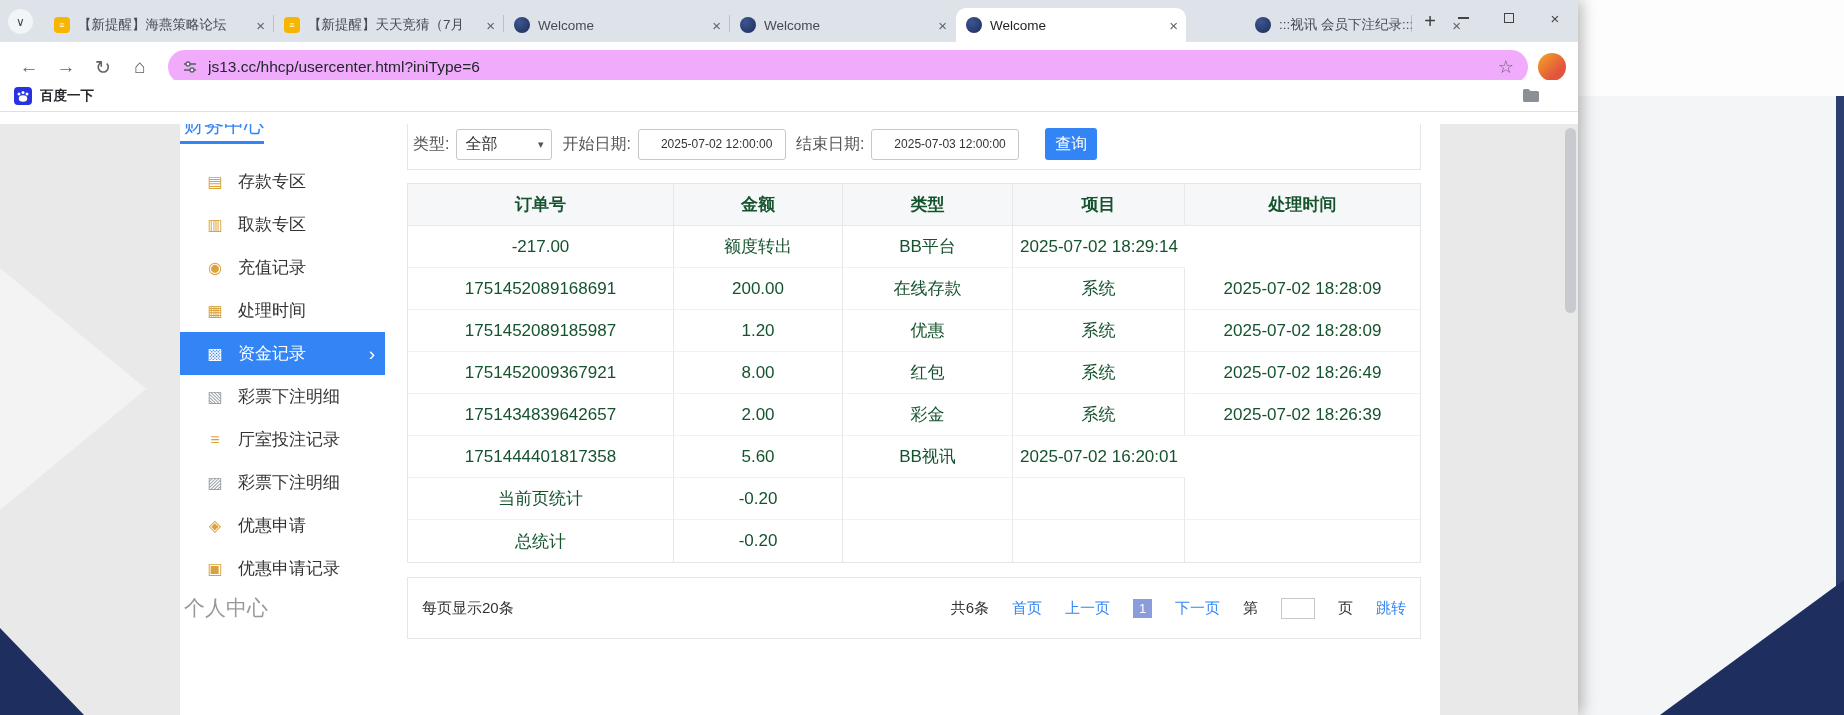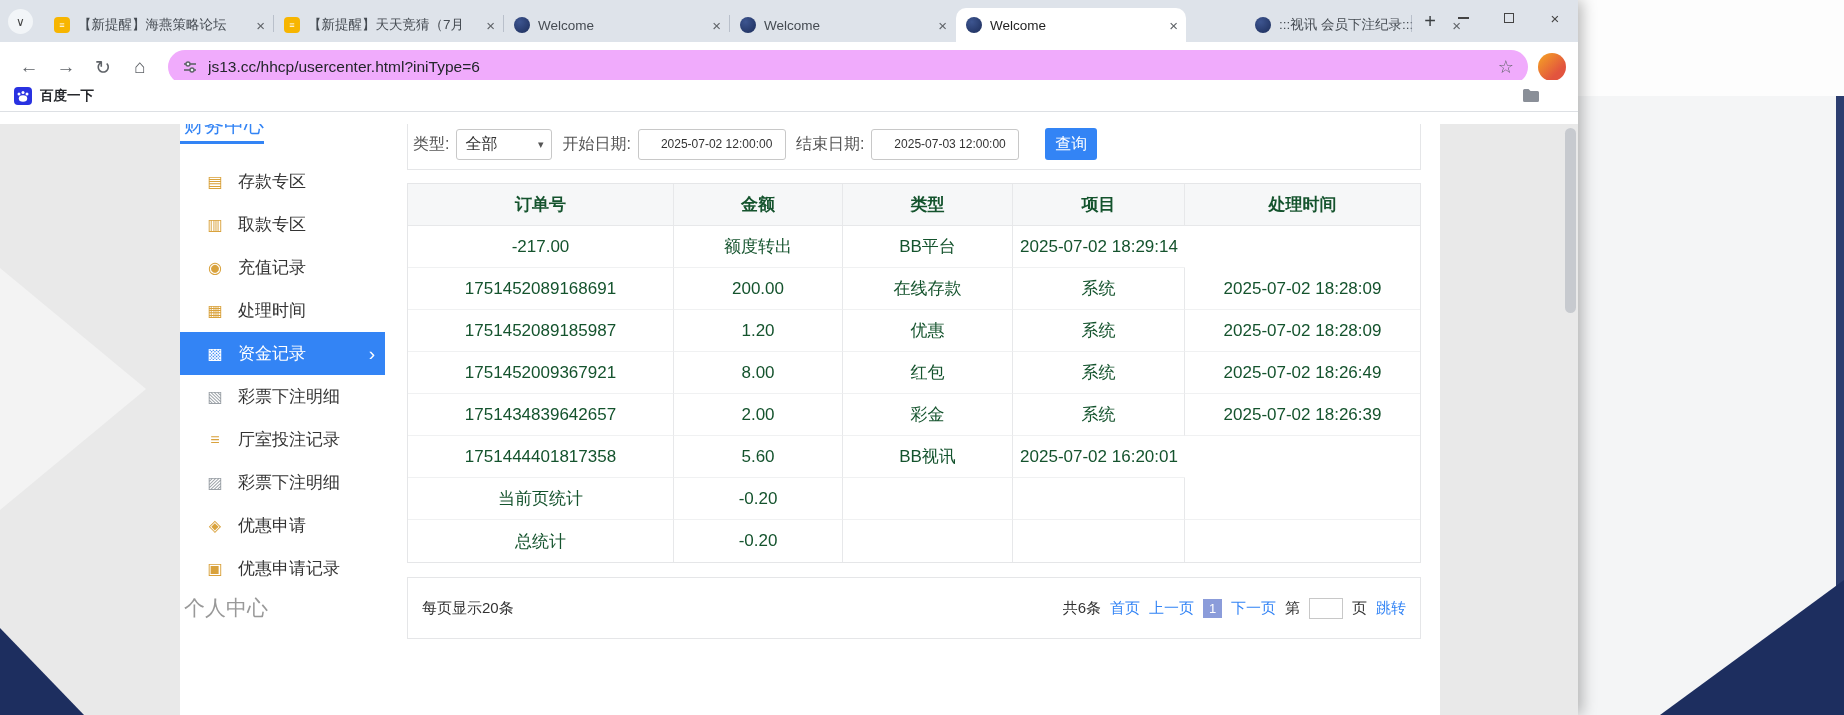--- a/index.html
+++ b/index.html
@@ -101,21 +101,21 @@
   .tc { height:42px; display:flex; align-items:center; justify-content:center; font-size:17px;
         color:#14532d; border-right:1px solid #e7e8ea; border-bottom:1px solid #f0f1f2; }
   .tc:last-child { border-right:none; }
   .thead .tc { background:#f6f7f8; font-weight:bold; border-bottom:1px solid #e7e8ea; }
   .trow:last-child .tc { border-bottom:none; }
   
   .footbox { position:absolute; left:227px; top:453px; width:1014px; height:62px;
              border:1px solid #e5e6e8; background:#fff; display:flex; align-items:center;
              justify-content:space-between; padding:0 14px; }
   .pgsize { font-size:15px; color:#333; }
-  .pager { display:flex; align-items:center; gap:9px; font-size:15px; color:#333; }
+  .pager { display:flex; align-items:center; gap:23px; font-size:15px; color:#333; }
   .plink { color:#3384f5; cursor:pointer; }
   .pcur { width:19px; height:19px; background:#8b9cda; color:#fff; font-size:13px; display:flex;
           align-items:center; justify-content:center; cursor:pointer; }
   .pinput { width:34px; height:21px; border:1px solid #c8c8c8; background:#fff; cursor:text; }
 </style>
 </head>
 <body>
 
 <div class="bgstrip">
   <div class="white-top"></div>

